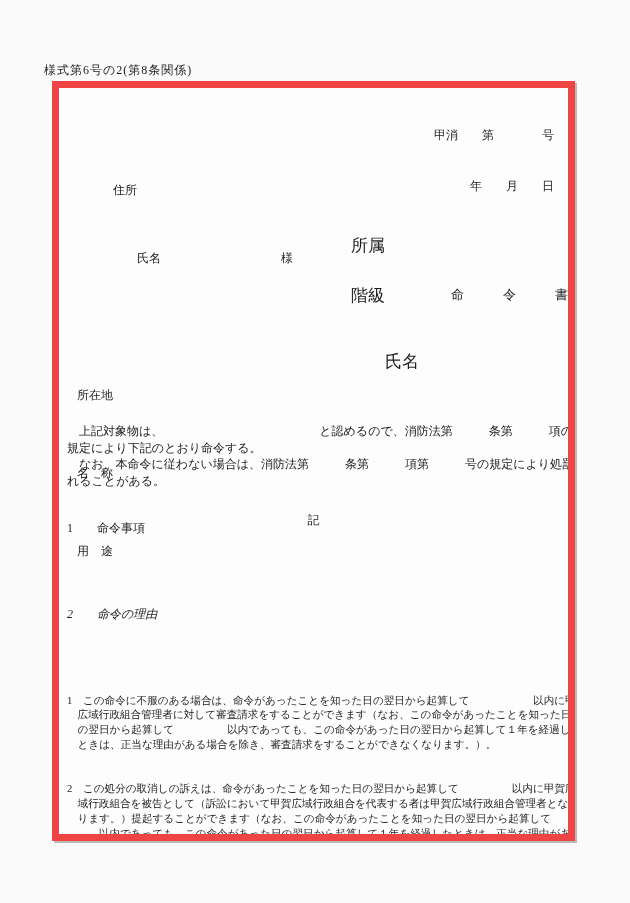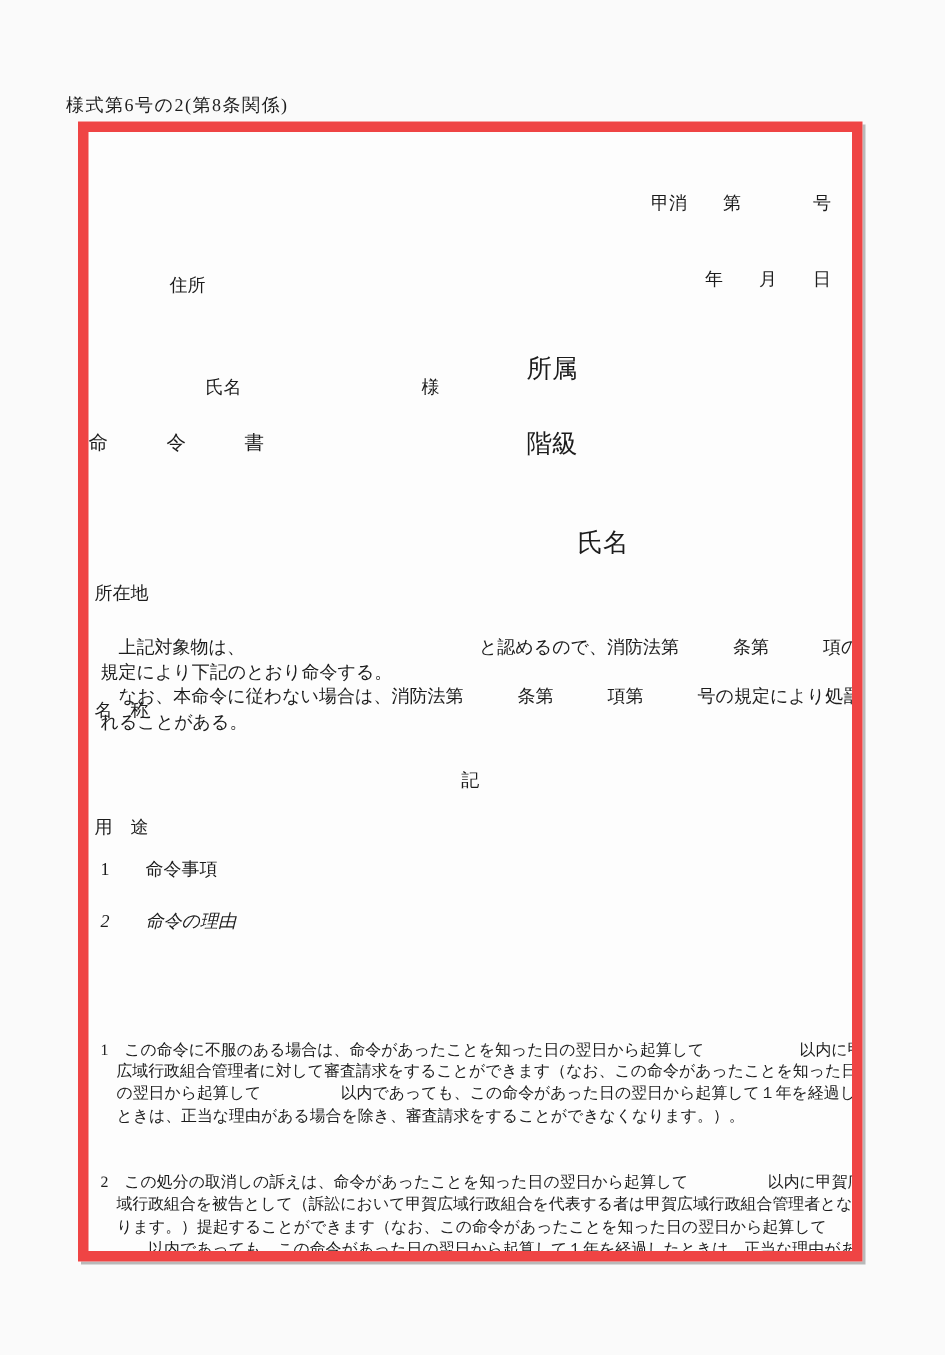--- a/index.html
+++ b/index.html
@@ -35,36 +35,36 @@
     font-size:12px;line-height:17px;white-space:pre;margin-left:36px;
   }
   .addressee .sama{margin-left:120px;}
   .issuer{
     position:absolute;left:292px;top:117px;
     font-size:17px;line-height:16.5px;white-space:pre;
   }
   .issuer .seal{margin-left:150px;}
   .title{
     position:absolute;left:0;top:198px;width:100%;
-    text-align:left;font-size:13px;white-space:pre;
+    text-align:right;font-size:13px;white-space:pre;
   }
   .property{
-    position:absolute;left:4px;top:242px;
+    position:absolute;left:18px;top:242px;
     font-size:12px;line-height:26px;white-space:pre;font-family:Liberation Serif, serif;
   }
   .body-text{
     position:absolute;left:8px;top:335px;right:2px;
     font-size:12px;line-height:16.5px;white-space:pre;
   }
   .ki{
     position:absolute;left:0;top:424px;width:100%;
     text-align:center;font-size:12px;
   }
   .item{position:absolute;left:8px;font-size:12px;white-space:pre;}
-  .item1{top:483px;}
+  .item1{top:432px;}
   .item2{top:518px;font-style:italic;}
   .kyoji{
     position:absolute;left:8px;top:576px;right:1px;
     font-size:10.6px;line-height:14.8px;white-space:pre;
   }
   .kyoji-heading{white-space:pre;}
   .kyoji-text{white-space:pre;}
 </style>
 </head>
 <body>

